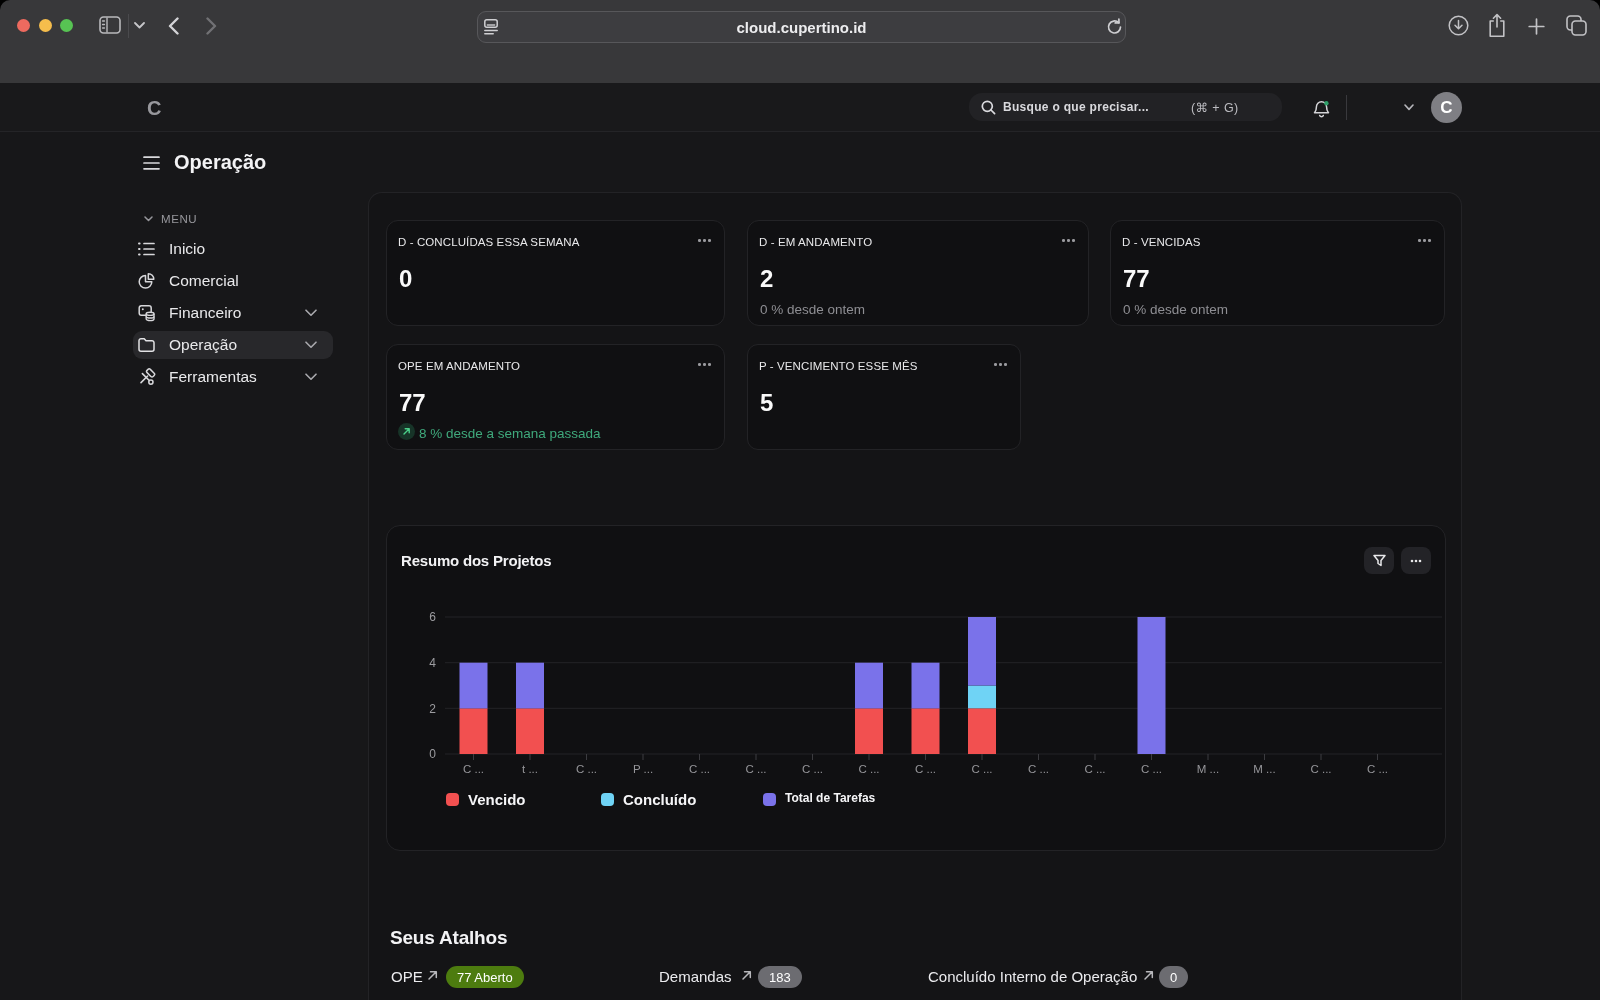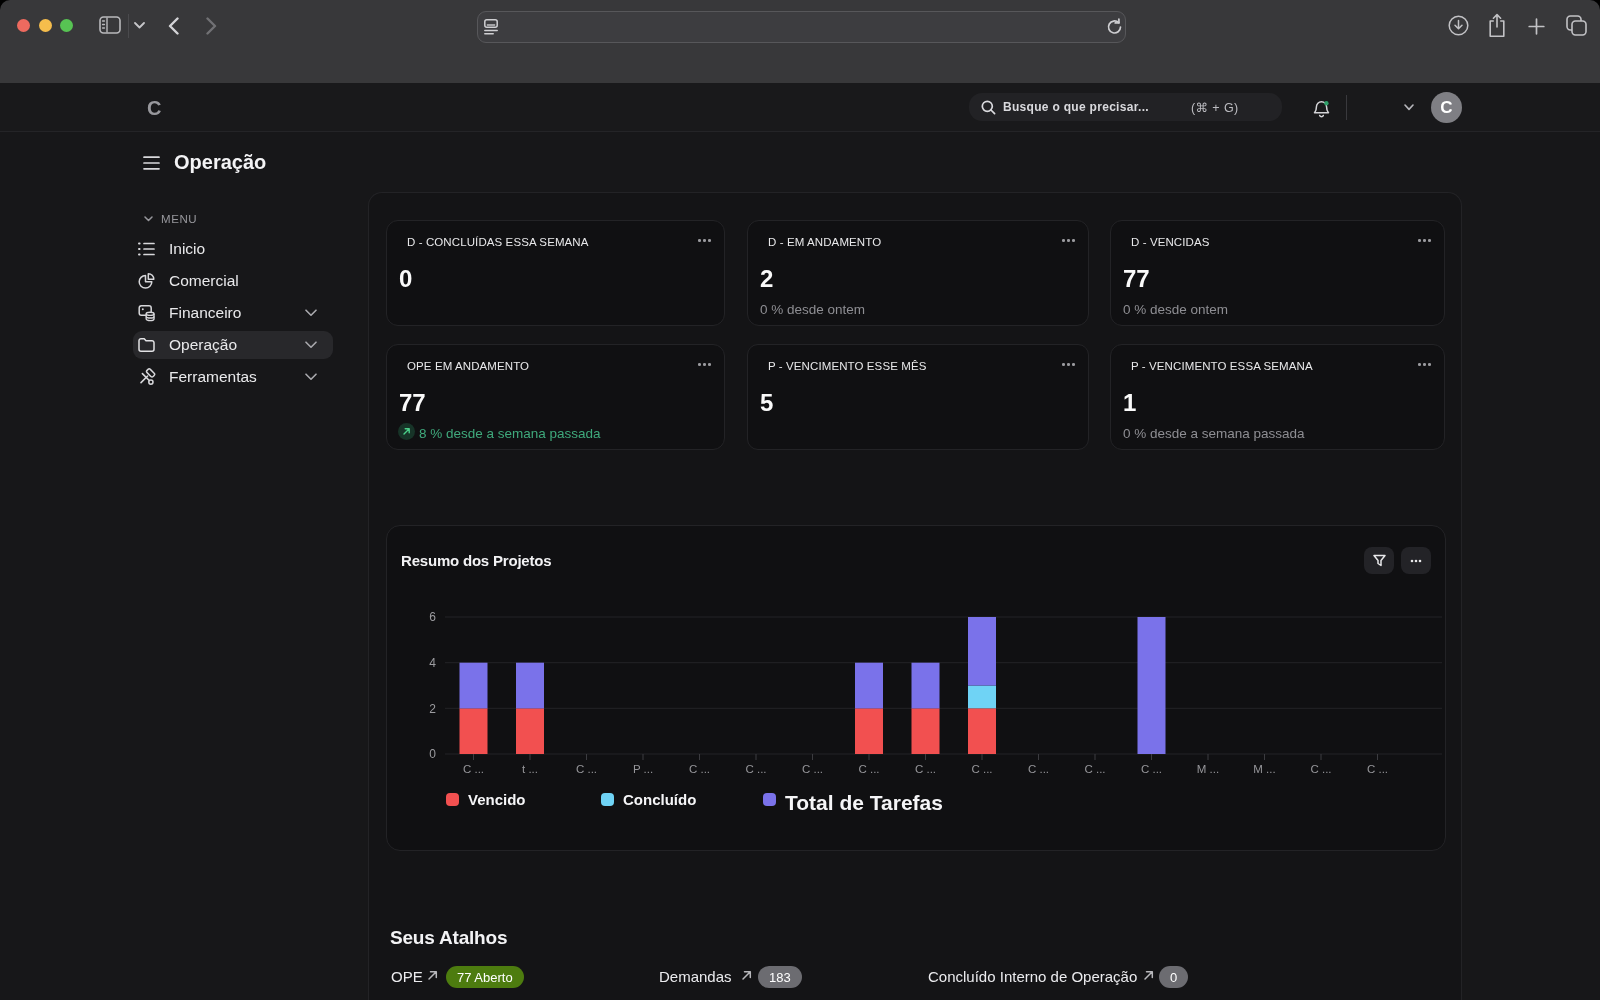--- a/index.html
+++ b/index.html
@@ -14,21 +14,21 @@
   #header { position:absolute; top:83px; left:0; width:1600px; height:49px;
     background:#19191b; border-bottom:1px solid #242427; }
   
   #page { position:absolute; top:132px; left:0; width:1600px; height:868px;
     background:#171719; }
   #panel { position:absolute; left:368px; top:60px; width:1094px; height:808px;
     background:#141416; border:1px solid #232326; border-bottom:none;
     border-radius:14px 14px 0 0; }
   .card { position:absolute; width:336px; height:106px; background:#101012;
     border:1px solid #232326; border-radius:12px; }
-  .card .ttl { position:absolute; left:20px; top:15px; font-size:11.5px;
+  .card .ttl { position:absolute; left:11px; top:15px; font-size:11.5px;
     color:#e8e8ea; letter-spacing:.1px; }
   .card .dots { position:absolute; right:13px; top:18px; }
   .dots i { display:inline-block; width:2.6px; height:2.6px; border-radius:50%;
     background:#9a9a9e; margin-left:2.4px; vertical-align:top; }
   .card .val { position:absolute; left:12px; top:44px; font-size:24px;
     font-weight:700; color:#fafafa; }
   .card .sub { position:absolute; left:12px; top:81px; font-size:13.5px;
     color:#8e8e93; }
   #chartcard { position:absolute; left:17px; top:332px; width:1060px;
     height:326px; background:#101012; border:1px solid #232326;
@@ -69,20 +69,21 @@
     <path d="M1.5 1.5 L9 9 L1.5 16.5" fill="none" stroke="#717174" stroke-width="2.4" stroke-linecap="round" stroke-linejoin="round"></path>
   </svg>
 
   <div class="abs" style="left:477px;top:11px;width:649px;height:32px;background:#3d3d40;border:1px solid #57575a;border-radius:9px;"></div>
   <svg class="abs" style="left:484px;top:19px;" width="14" height="16" viewBox="0 0 14 16">
     <rect x="0.8" y="0.8" width="12.4" height="7.4" rx="2" fill="none" stroke="#cfcfd2" stroke-width="1.5"></rect>
     <line x1="2.8" y1="6" x2="11.2" y2="6" stroke="#cfcfd2" stroke-width="1.4"></line>
     <line x1="0.8" y1="11.4" x2="13.2" y2="11.4" stroke="#cfcfd2" stroke-width="1.5" stroke-linecap="round"></line>
     <line x1="0.8" y1="14.8" x2="9.2" y2="14.8" stroke="#cfcfd2" stroke-width="1.5" stroke-linecap="round"></line>
   </svg>
+  <div class="abs" style="left:477px;top:11px;width:649px;height:32px;display:flex;align-items:center;justify-content:center;color:#ececee;font-size:15px;font-weight:600;">cloud.cupertino.id</div>
   <svg class="abs" style="left:1106px;top:18px;" width="17" height="18" viewBox="0 0 17 18">
     <path d="M14.5 9 a6 6 0 1 1 -1.8 -4.3" fill="none" stroke="#cfcfd2" stroke-width="1.7" stroke-linecap="round"></path>
     <path d="M12.9 1.2 L13 5 L9.2 4.9" fill="none" stroke="#cfcfd2" stroke-width="1.7" stroke-linecap="round" stroke-linejoin="round"></path>
   </svg>
 
   <svg class="abs" style="left:1448px;top:15px;" width="21" height="21" viewBox="0 0 21 21">
     <circle cx="10.5" cy="10.5" r="9.3" fill="none" stroke="#c2c2c5" stroke-width="1.5"></circle>
     <path d="M10.5 5.6 L10.5 13.6 M7 10.2 L10.5 13.7 L14 10.2" fill="none" stroke="#c2c2c5" stroke-width="1.5" stroke-linecap="round" stroke-linejoin="round"></path>
   </svg>
   <svg class="abs" style="left:1488px;top:13px;" width="18" height="25" viewBox="0 0 18 25">
@@ -204,30 +205,24 @@
       <div class="ttl">OPE EM ANDAMENTO</div>
       <div class="dots"><i></i><i></i><i></i></div>
       <div class="val">77</div>
       <div class="abs" style="left:11px;top:78px;width:17px;height:17px;border-radius:50%;background:#173428;display:flex;align-items:center;justify-content:center;">
         <svg width="9" height="9" viewBox="0 0 9 9">
             <path d="M2 7 L7 2 M3.2 1.8 L7.2 1.8 L7.2 5.8" fill="none" stroke="#4bd08a" stroke-width="1.4" stroke-linecap="round" stroke-linejoin="round"></path>
           </svg>
       </div>
       <div class="sub" style="left:32px;color:#3fa97c;">8 % desde a semana passada</div>
     </div>
-    <div class="card" style="left:378px;top:151px;width:342px;border-radius:11px;">
+    <div class="card" style="left:378px;top:151px;width:274px;border-radius:11px;">
       <div class="ttl">P - VENCIMENTO ESSE MÊS</div>
       <div class="dots"><i></i><i></i><i></i></div>
       <div class="val">5</div>
-    </div>
-    <div class="card" style="left:741px;top:151px;width:335px;">
-      <div class="ttl">P - VENCIMENTO ESSA SEMANA</div>
-      <div class="dots"><i></i><i></i><i></i></div>
-      <div class="val">1</div>
-      <div class="sub">0 % desde a semana passada</div>
     </div>
 
     <div id="chartcard">
       <div class="abs" style="left:14px;top:26px;font-size:15px;font-weight:700;letter-spacing:-.2px;color:#f2f2f4;">Resumo dos Projetos</div>
       <div class="iconbtn" style="left:977px;top:21px;">
         <svg width="13" height="13" viewBox="0 0 13 13">
             <path d="M1 1.5 H12 L8 6.5 V11.5 L5 9.5 V6.5 Z" fill="none" stroke="#e8e8ea" stroke-width="1.5" stroke-linejoin="round"></path>
           </svg>
       </div>
       <div class="iconbtn" style="left:1014px;top:21px;">
@@ -300,21 +295,21 @@
           <text x="934.0" y="247">C ...</text>
           <text x="990.5" y="247">C ...</text>
         </g>
       </svg>
 
       <div class="abs" style="left:59px;top:267px;width:13px;height:13px;border-radius:4px;background:#f25050;"></div>
       <div class="abs" style="left:81px;top:265px;font-size:15px;font-weight:700;color:#f5f5f7;">Vencido</div>
       <div class="abs" style="left:214px;top:267px;width:13px;height:13px;border-radius:4px;background:#6fd3f5;"></div>
       <div class="abs" style="left:236px;top:265px;font-size:15px;font-weight:700;color:#f5f5f7;">Concluído</div>
       <div class="abs" style="left:376px;top:267px;width:13px;height:13px;border-radius:4px;background:#7a72ea;"></div>
-      <div class="abs" style="left:398px;top:265px;font-size:21px;font-weight:700;color:#f5f5f7;">Total de Tarefas</div>
+      <div class="abs" style="left:398px;top:265px;font-size:12px;font-weight:700;color:#f5f5f7;">Total de Tarefas</div>
     </div>
   </div>
 
   <div class="abs" style="left:390px;top:795px;font-size:19px;font-weight:700;color:#f3f3f5;letter-spacing:-.2px;">Seus Atalhos</div>
   <div class="abs" style="left:391px;top:836px;font-size:15px;color:#ebebee;">OPE</div>
   <svg class="abs" style="left:427px;top:838px;" width="11" height="11" viewBox="0 0 11 11">
     <path d="M2 9 L9 2 M3.5 1.7 L9.3 1.7 L9.3 7.5" fill="none" stroke="#b8b8bc" stroke-width="1.5" stroke-linecap="round" stroke-linejoin="round"></path>
   </svg>
   <div class="pill" style="left:446px;top:834px;background:#4d7c0f;">77 Aberto</div>
   <div class="abs" style="left:659px;top:836px;font-size:15px;color:#ebebee;">Demandas</div>

